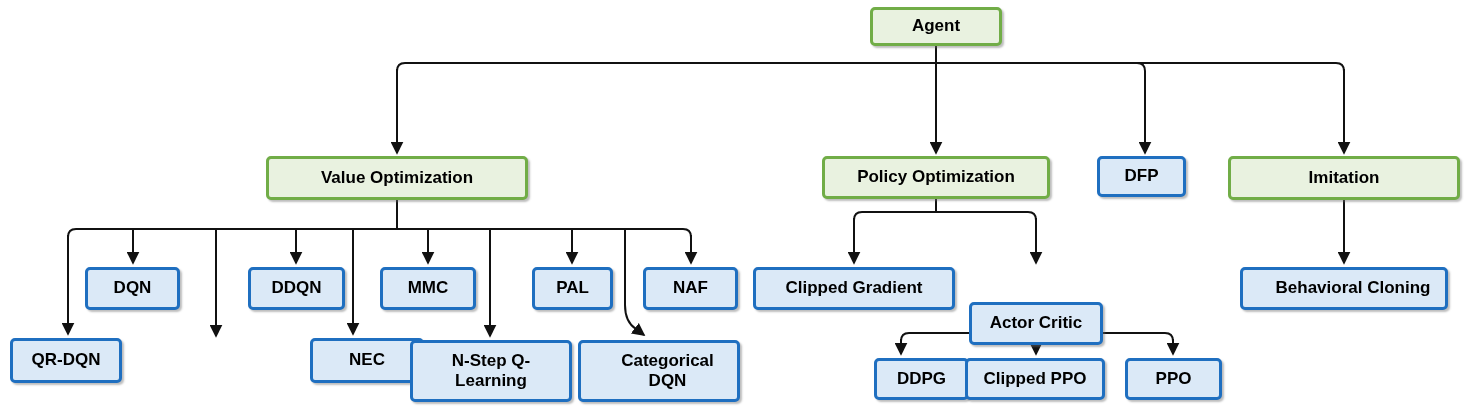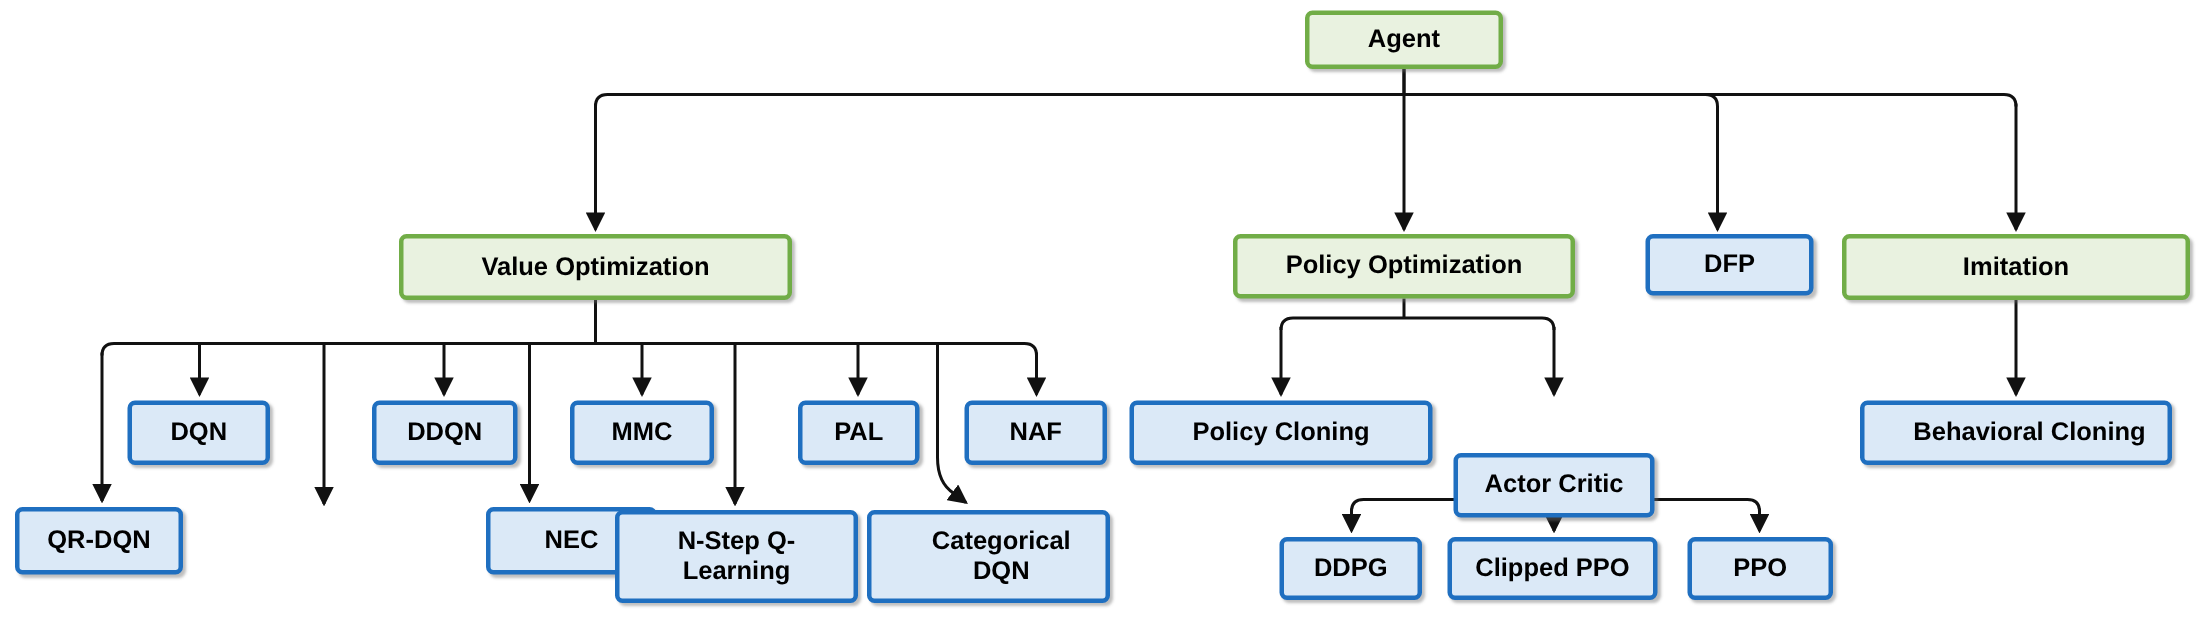--- a/index.html
+++ b/index.html
@@ -88,33 +88,33 @@
     <path class="edge" d="M1036,333 V354" marker-end="url(#arrowhead)"></path>
     <path class="edge" d="M1173,339 V354" marker-end="url(#arrowhead)"></path>
 
     <path class="edge" d="M1344,200 V263" marker-end="url(#arrowhead)"></path>
   </svg>
 
   <div class="node category" style="left:870px; top:7px; width:132px; height:39px;">Agent</div>
 
   <div class="node category" style="left:266px; top:156px; width:262px; height:44px;">Value Optimization</div>
   <div class="node category" style="left:822px; top:156px; width:228px; height:43px;">Policy Optimization</div>
-  <div class="node algorithm" style="left:1097px; top:156px; width:112px; height:41px;">DFP</div>
+  <div class="node algorithm" style="left:1097px; top:156px; width:89px; height:41px;">DFP</div>
   <div class="node category" style="left:1228px; top:156px; width:232px; height:44px;">Imitation</div>
 
   <div class="node algorithm" style="left:85px; top:267px; width:95px; height:43px;">DQN</div>
   <div class="node algorithm" style="left:248px; top:267px; width:97px; height:43px;">DDQN</div>
   <div class="node algorithm" style="left:380px; top:267px; width:96px; height:43px;text-align:right;">MMC</div>
   <div class="node algorithm" style="left:532px; top:267px; width:81px; height:43px;">PAL</div>
   <div class="node algorithm" style="left:643px; top:267px; width:95px; height:43px;">NAF</div>
-  <div class="node algorithm" style="left:753px; top:267px; width:202px; height:43px;">Policy Cloning</div>
+  <div class="node algorithm" style="left:753px; top:267px; width:202px; height:43px;">Clipped Gradient</div>
   <div class="node algorithm" style="left:969px; top:267px; width:134px; height:43px;margin-top:35px;">Actor Critic</div>
   <div class="node algorithm" style="left:1240px; top:267px; width:208px; height:43px;padding-left:22px;">Behavioral Cloning</div>
 
   <div class="node algorithm" style="left:10px; top:338px; width:112px; height:45px;">QR-DQN</div>
-  <div class="node algorithm" style="left:324px; top:338px; width:114px; height:45px;">NEC</div>
+  <div class="node algorithm" style="left:310px; top:338px; width:114px; height:45px;">NEC</div>
   <div class="node algorithm" style="left:410px; top:340px; width:162px; height:62px;">N-Step Q-Learning</div>
   <div class="node algorithm" style="left:578px; top:340px; width:162px; height:62px;padding-left:21px;">Categorical DQN</div>
-  <div class="node algorithm" style="left:853px; top:358px; width:95px; height:42px;">DDPG</div>
+  <div class="node algorithm" style="left:874px; top:358px; width:95px; height:42px;">DDPG</div>
   <div class="node algorithm" style="left:965px; top:358px; width:140px; height:42px;">Clipped PPO</div>
   <div class="node algorithm" style="left:1125px; top:358px; width:97px; height:42px;">PPO</div>
 
 </div>
 
 </body></html>

